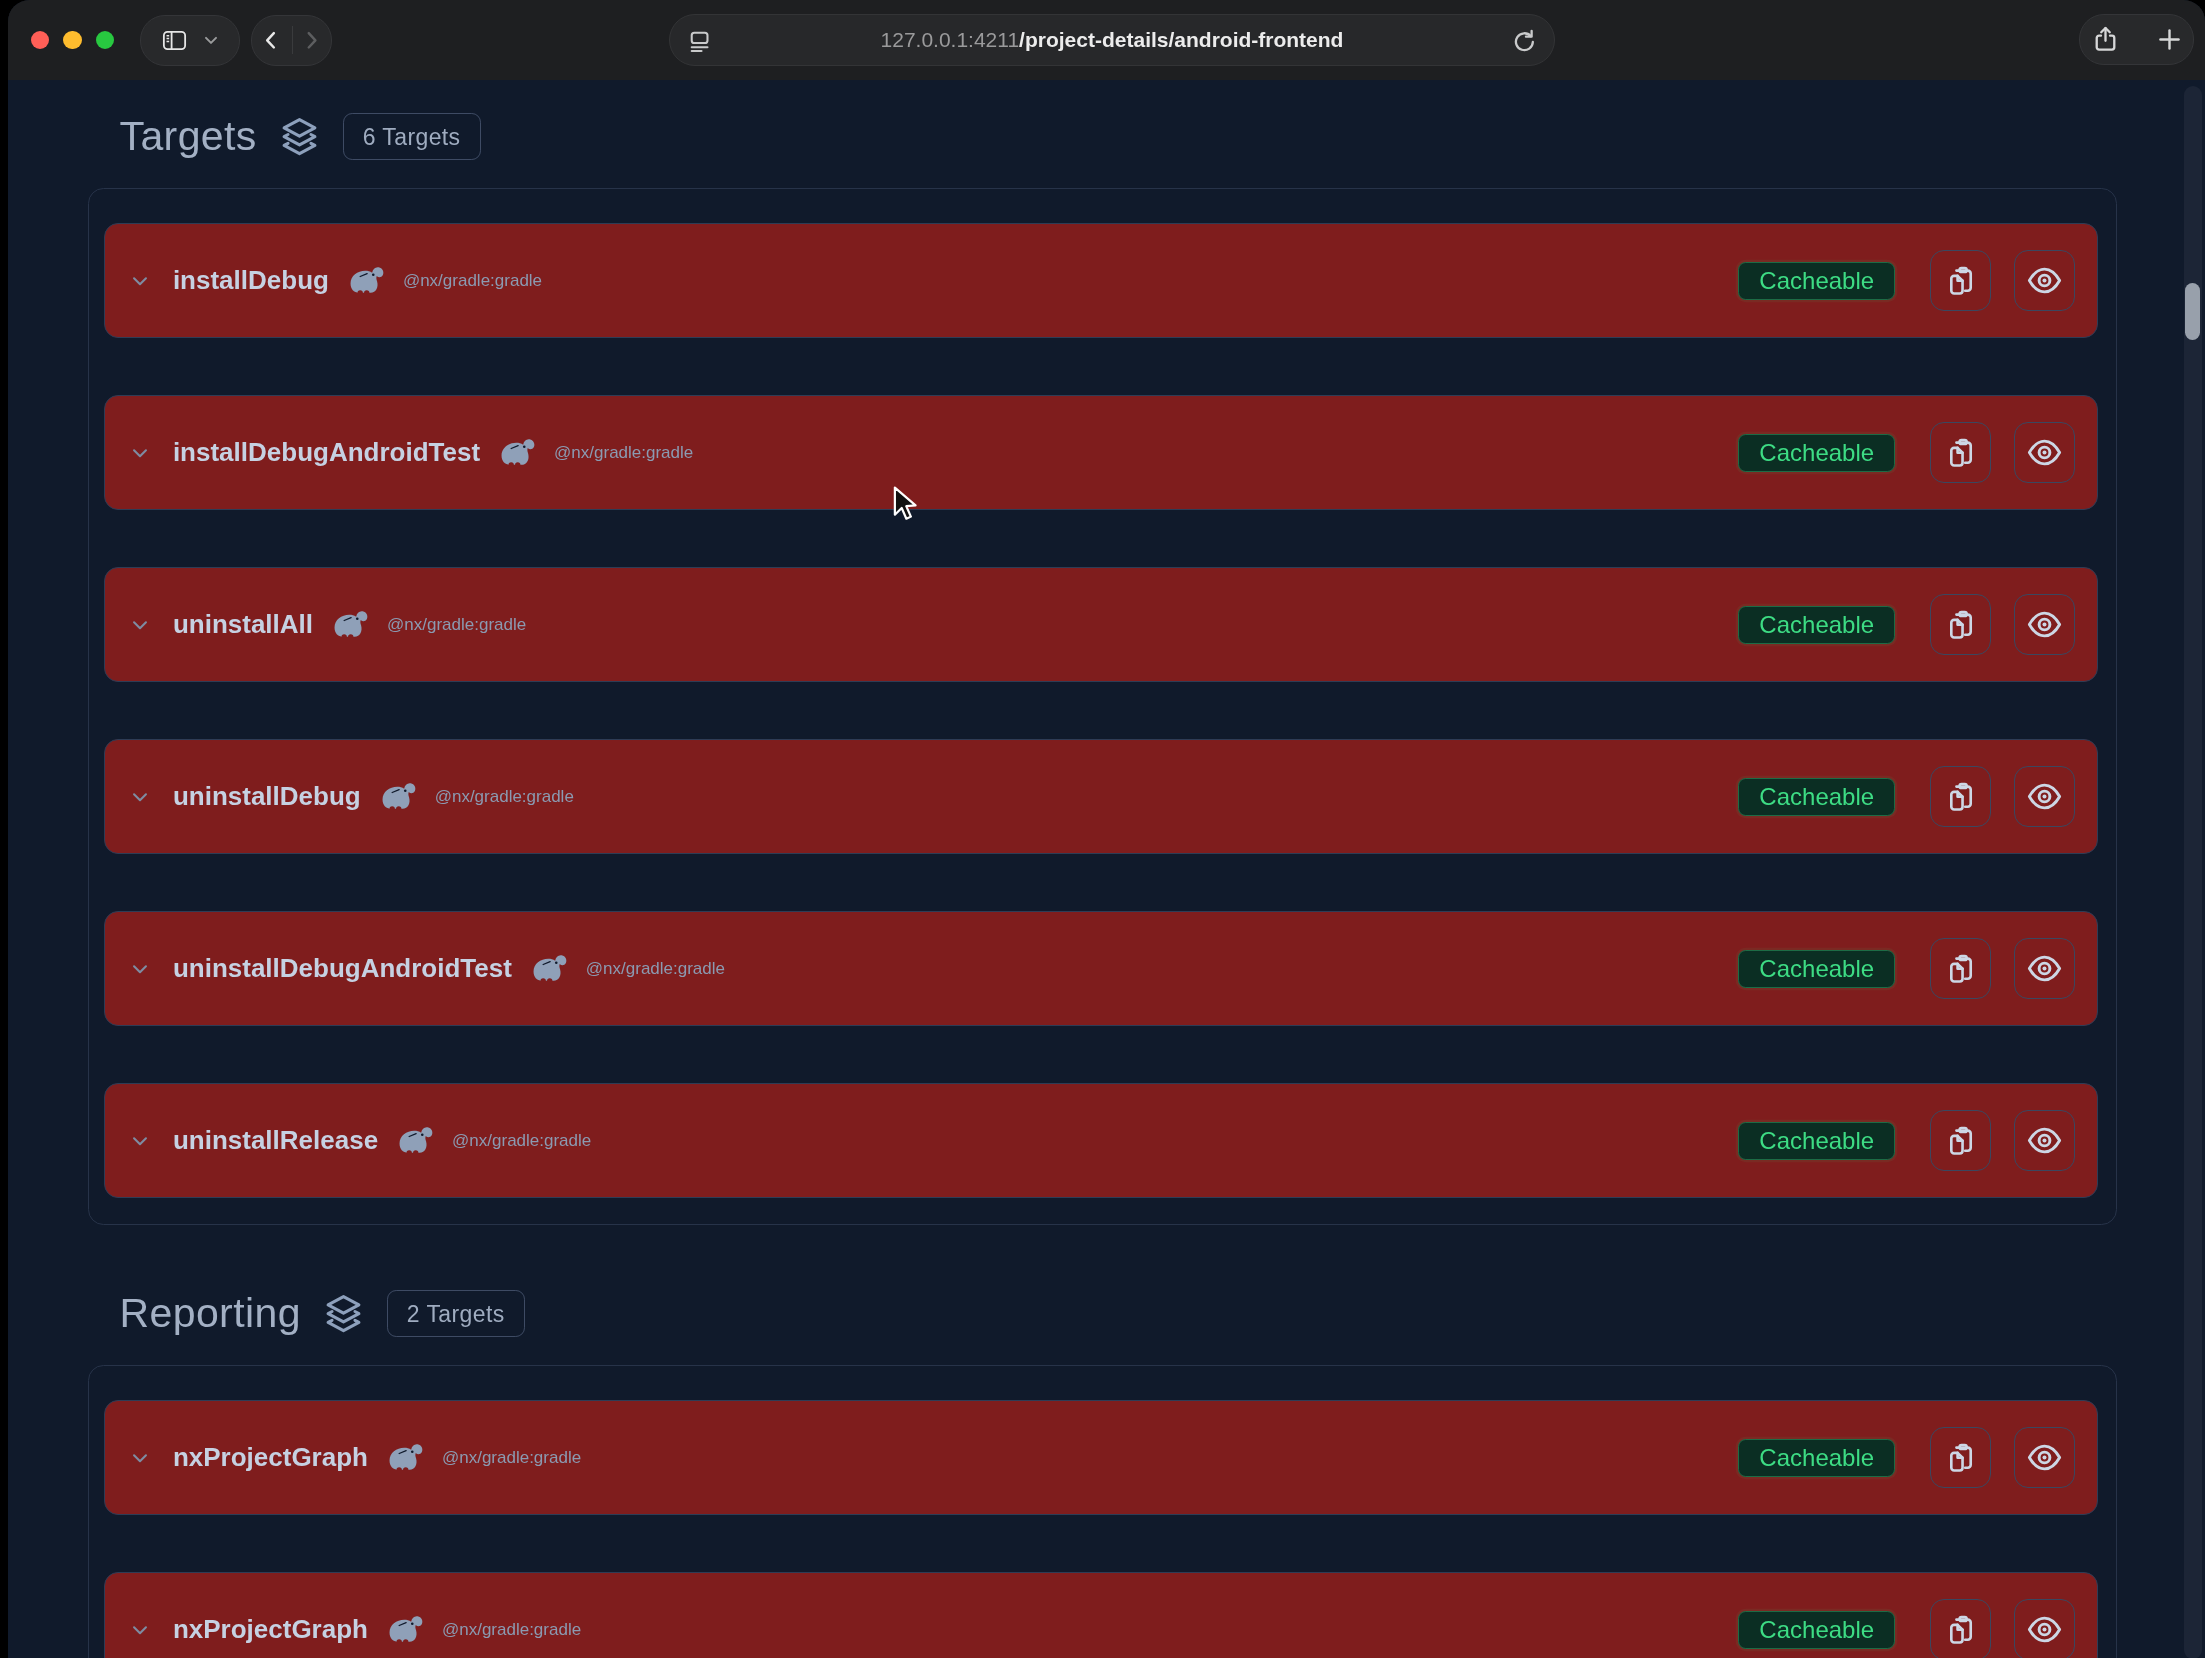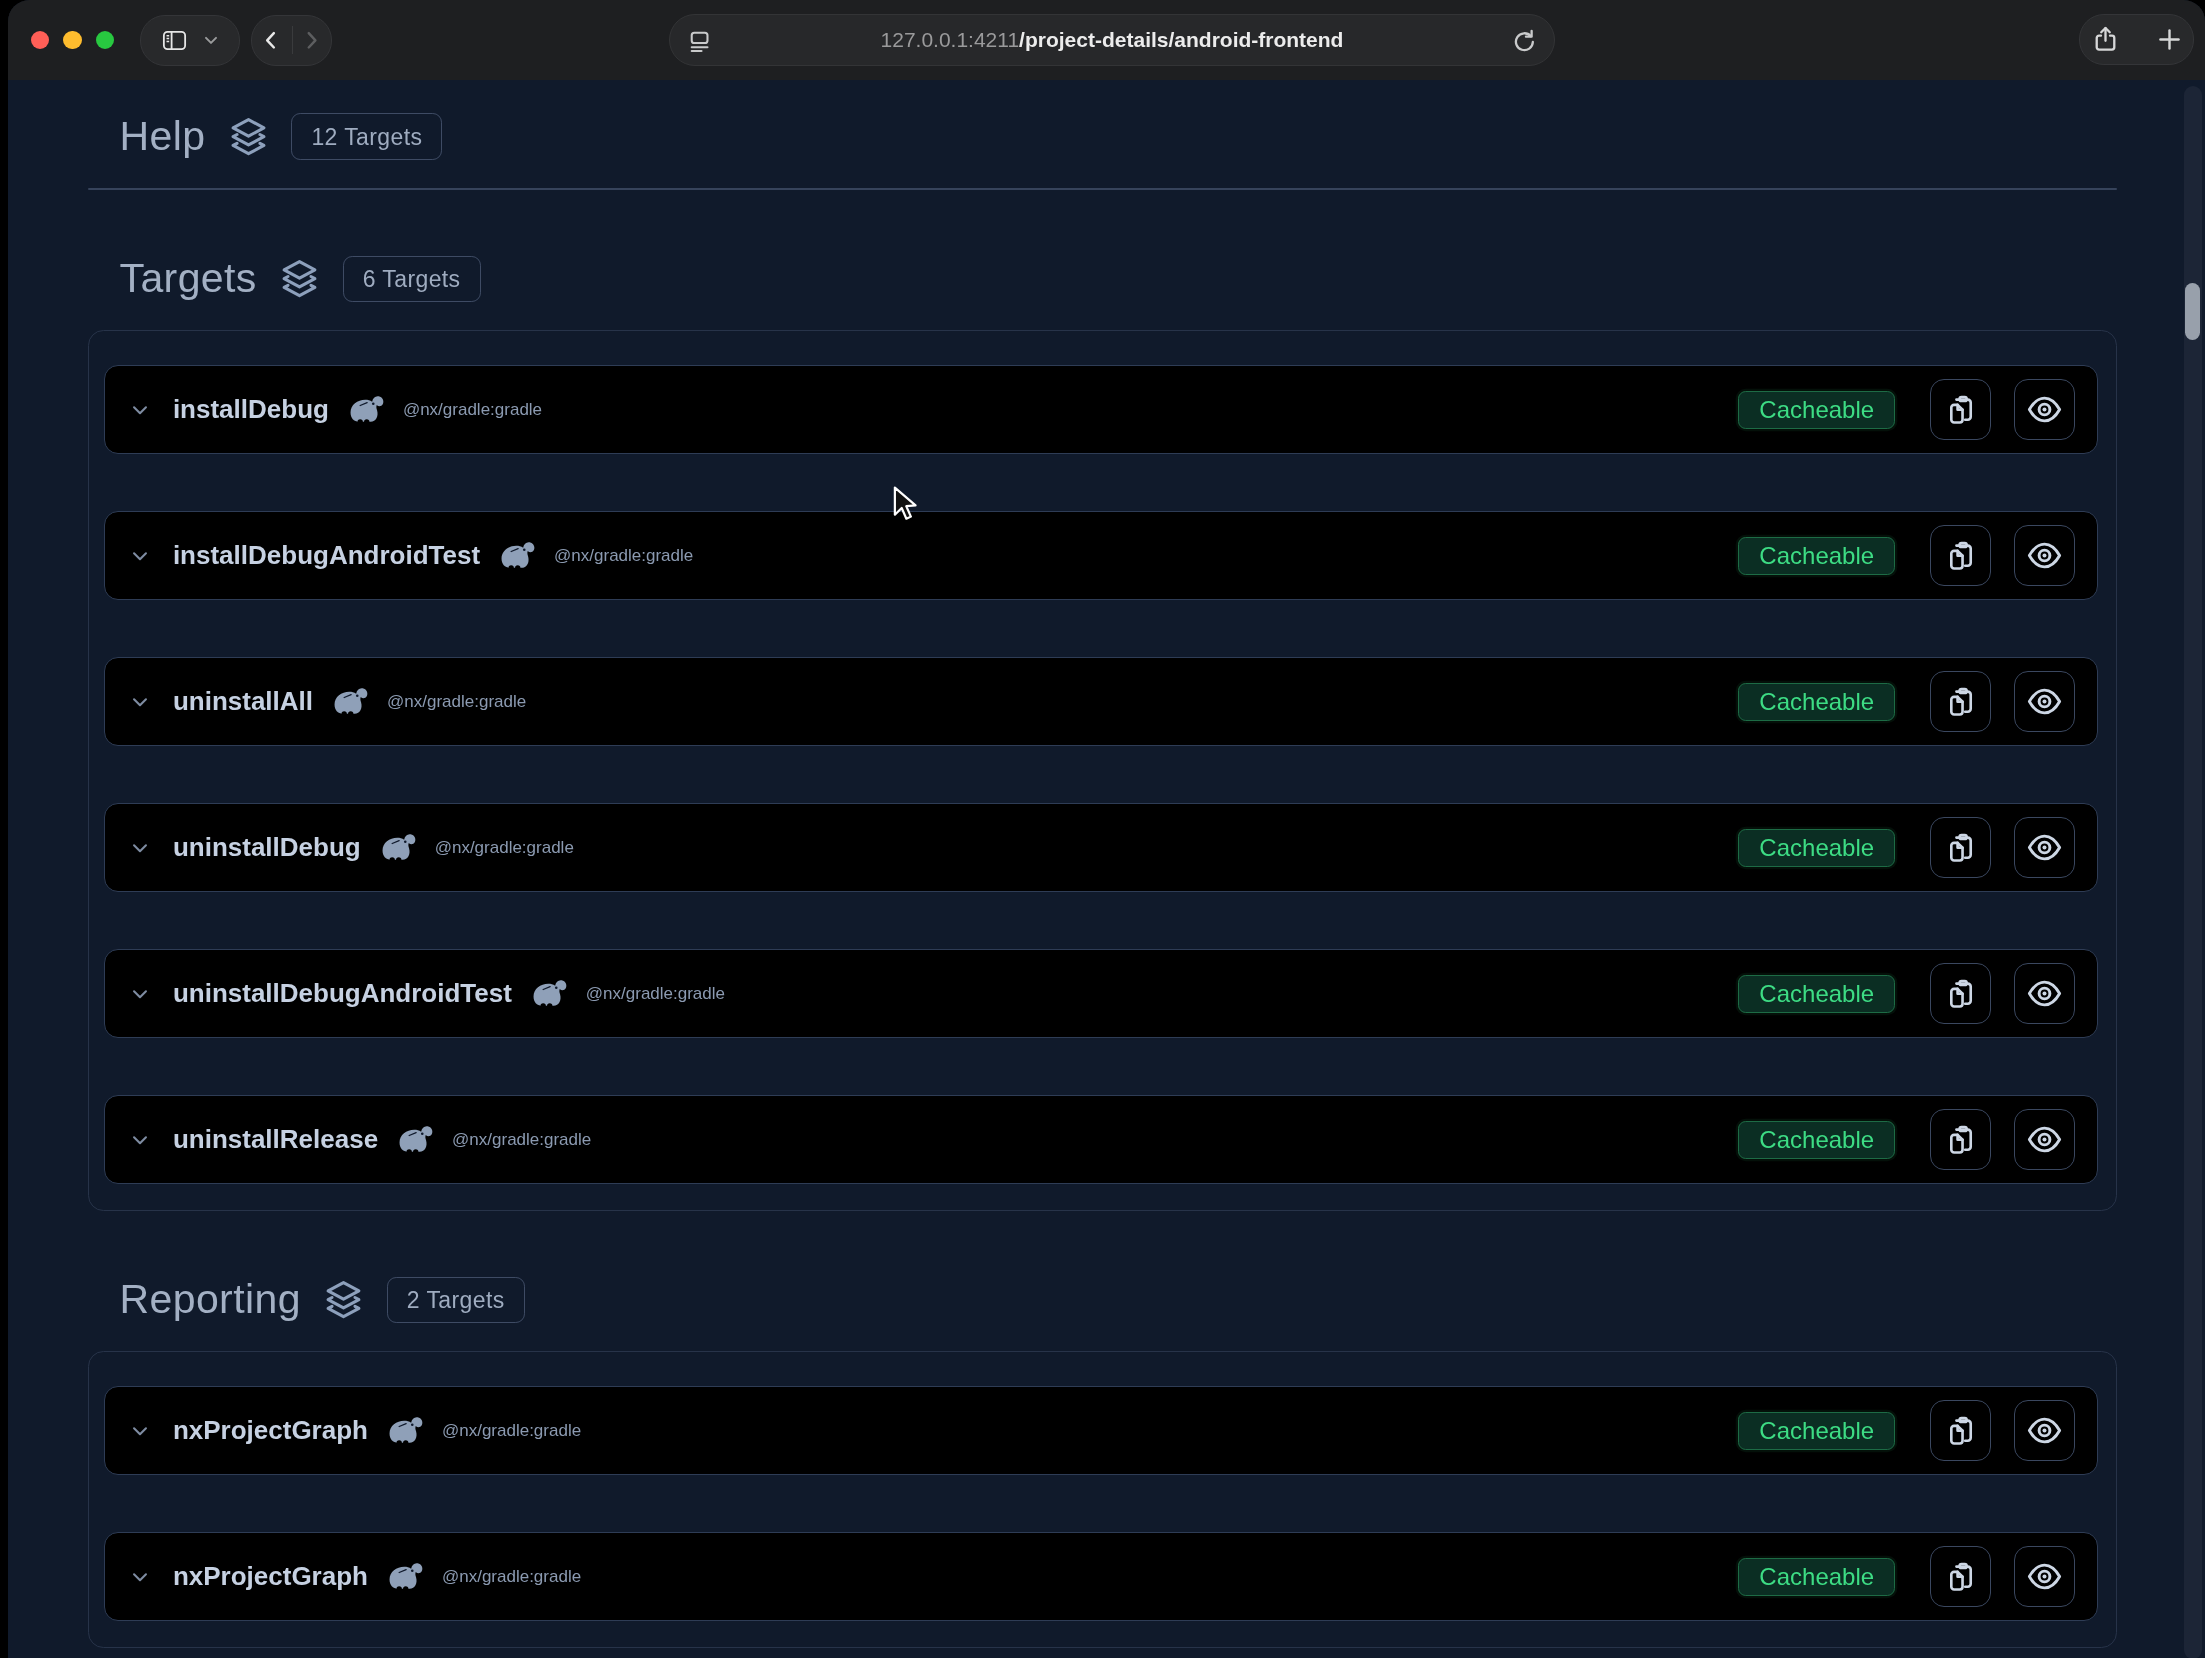--- a/index.html
+++ b/index.html
@@ -74,21 +74,21 @@
     border:none; height:2.3px; background:#36435b;
     margin:23px 0 0 0; border-radius:1.5px;
   }
 
   .target-list {
     border:1.5px solid #273349; border-radius:15.4px;
     padding:34px 18.4px 26px 15.4px;
     display:flex; flex-direction:column; gap:57px;
   }
   .target-row {
-    height:89px; background:#000000;
+    height:115px; background:#7f1d1d;
     border:1.5px solid #2e3c55; border-radius:14px;
     display:flex; align-items:center;
     padding:0 21.5px;
   }
   .row-chevron { color:#7e8ca2; flex:none; display:flex; }
   .target-name { font-size:26px; font-weight:700; color:#c6d1e2; margin-left:20px; white-space:nowrap; }
   .gradle-icon { color:#8fa0b8; margin-left:20px; flex:none; display:flex; }
   .target-executor { font-size:17px; color:#8b9ab1; margin-left:17px; white-space:nowrap; }
   .row-actions { margin-left:auto; display:flex; align-items:center; }
   .cacheable-badge {
@@ -191,35 +191,20 @@
         <svg width="29" height="29" viewBox="0 0 24 24" fill="none" stroke="#d6d7d8" stroke-width="2" stroke-linecap="round">
           <line x1="12" y1="4.5" x2="12" y2="19.5"></line>
           <line x1="4.5" y1="12" x2="19.5" y2="12"></line>
         </svg>
       </span>
     </div>
   </div>
 
   <div class="page">
     <div class="content">
-  <div class="section">
-    <div class="section-heading">
-      <span>Help</span>
-      <span class="layers-icon" style="display:flex">
-        <svg width="43" height="43" viewBox="0 0 24 24" fill="none" stroke="currentColor" stroke-width="1.7" stroke-linecap="round" stroke-linejoin="round">
-          <path d="M12 2.6 L20.6 7.2 L12 11.8 L3.4 7.2 Z"></path>
-          <path d="M5.6 10.9 L3.4 12.1 L12 16.7 L20.6 12.1 L18.4 10.9"></path>
-          <path d="M5.6 15.8 L3.4 17 L12 21.6 L20.6 17 L18.4 15.8"></path>
-        </svg>
-      </span>
-      <span class="count-badge">12 Targets</span>
-    </div>
-    <hr class="section-divider">
-
-  </div>
 
   <div class="section">
     <div class="section-heading">
       <span>Targets</span>
       <span class="layers-icon" style="display:flex">
         <svg width="43" height="43" viewBox="0 0 24 24" fill="none" stroke="currentColor" stroke-width="1.7" stroke-linecap="round" stroke-linejoin="round">
           <path d="M12 2.6 L20.6 7.2 L12 11.8 L3.4 7.2 Z"></path>
           <path d="M5.6 10.9 L3.4 12.1 L12 16.7 L20.6 12.1 L18.4 10.9"></path>
           <path d="M5.6 15.8 L3.4 17 L12 21.6 L20.6 17 L18.4 15.8"></path>
         </svg>

